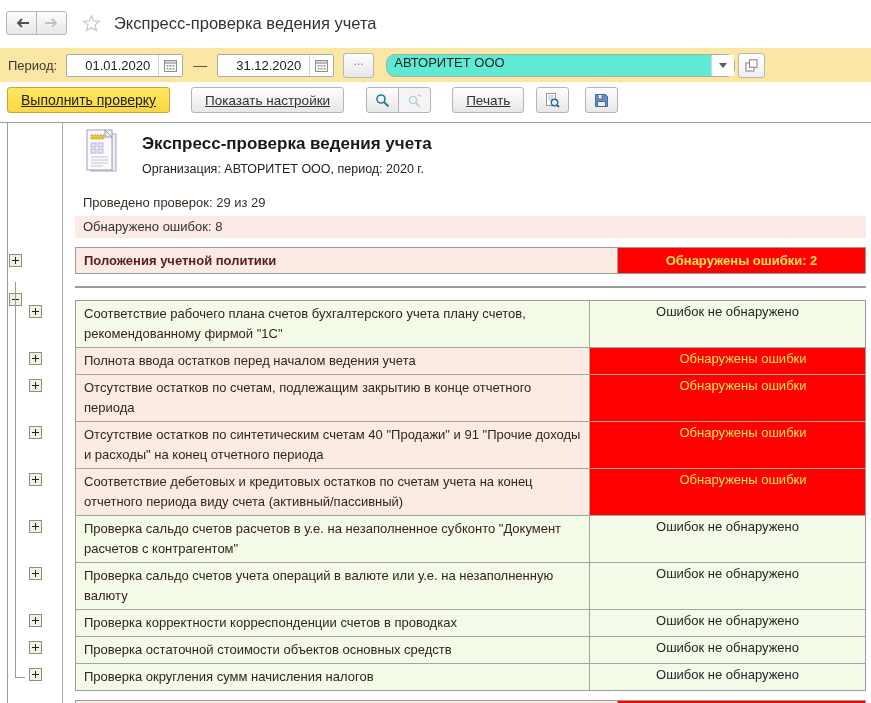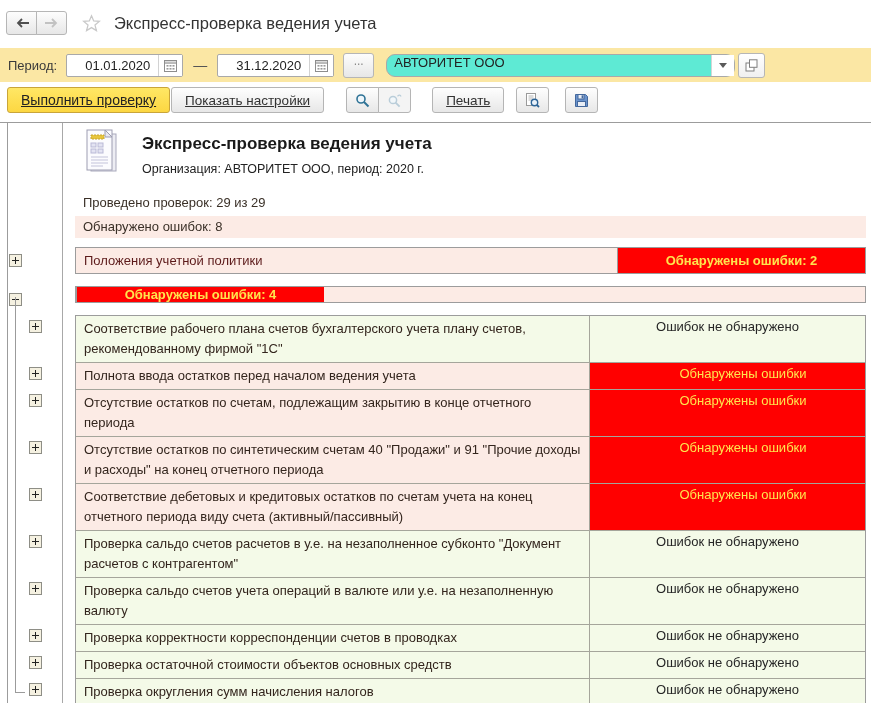--- a/index.html
+++ b/index.html
@@ -68,21 +68,21 @@
   .rh-sub { font-size:12.5px; font-weight:normal; color:#222; margin-top:8px; }
 
   .rows { margin-left:75px; width:791px; margin-top:13px; }
 
   .row-summary { font-size:13px; color:#3a3027; padding:3px 8px 4px; }
   .row-summary.white { margin-bottom:2px; }
   .row-summary.pink { background:var(--warning-row-bg,#fcebe5); margin-bottom:9px; }
 
   .row-section { display:flex; border:1px solid #9c9c9c; margin-bottom:12px; position:relative;
     background:var(--warning-row-bg,#fcebe5); }
-  .sec-text { flex:1; padding:5px 8px; font-size:13px; font-weight:normal; color:var(--section-text,#5c1a1a); }
+  .sec-text { flex:1; padding:5px 8px; font-size:13px; font-weight:bold; color:var(--section-text,#5c1a1a); }
   .sec-result { width:248px; flex:none; background:var(--error-bg,#ff0000); color:var(--error-text,#ffe44d);
     font-weight:bold; font-size:13px; display:flex; align-items:center; justify-content:center;
     border-left:1px solid #9c9c9c; }
 
   .check-table { border:1px solid #9c9c9c; margin-bottom:9px; position:relative; }
   .check-table::before { content:""; position:absolute; left:-61px; top:-19px; bottom:12px;
     width:1px; background:#9b9b9b; }
   .check-table::after { content:""; position:absolute; left:-61px; bottom:12px; width:10px; height:1px;
     background:#9b9b9b; }
   .check-row { display:flex; position:relative; }
@@ -183,21 +183,21 @@
       <svg width="13" height="13" viewBox="0 0 13 13">
           <rect x="1" y="4" width="8" height="8" fill="#fff" stroke="#7f7f7f"></rect>
           <rect x="4.5" y="0.8" width="7.5" height="7.5" fill="#fff" stroke="#7f7f7f"></rect>
         </svg>
     </span>
   </button>
 </div>
 
 <div class="toolbar">
   <button class="btn primary">Выполнить проверку</button>
-  <button class="btn" style="margin-left:1px">Показать настройки</button>
+  <button class="btn" style="margin-left:21px">Показать настройки</button>
   <div class="btn-group" style="margin-left:22px">
     <button class="btn icon-btn">
       <span style="display:flex">
         <svg width="15" height="15" viewBox="0 0 15 15">
             <circle cx="6" cy="6" r="4" fill="#eef6fb" stroke="#2f7396" stroke-width="1.6"></circle>
             <line x1="9" y1="9" x2="13.5" y2="13.5" stroke="#2f7396" stroke-width="2"></line>
           </svg>
       </span>
     </button>
     <button class="btn icon-btn disabled">
@@ -265,21 +265,20 @@
   <div class="rows">
       <div class="row-summary white">Проведено проверок: 29 из 29</div>
       <div class="row-summary pink">Обнаружено ошибок: 8</div>
       <div class="row-section">
         <button class="tree-btn plus lvl1"></button>
         <div class="sec-text">Положения учетной политики</div>
         <div class="sec-result">Обнаружены ошибки: 2</div>
       </div>
       <div class="row-section">
         <button class="tree-btn minus lvl1"></button>
-        <div class="sec-result">Обнаружены ошибки: 4</div>
       </div>
       <div class="check-table">
         <div class="check-row ok">
           <button class="tree-btn plus lvl2"></button>
           <div class="c-text">Соответствие рабочего плана счетов бухгалтерского учета плану счетов, рекомендованному фирмой "1С"</div>
           <div class="c-result">Ошибок не обнаружено</div>
         </div>
         <div class="check-row error">
           <button class="tree-btn plus lvl2"></button>
           <div class="c-text">Полнота ввода остатков перед началом ведения учета</div>

